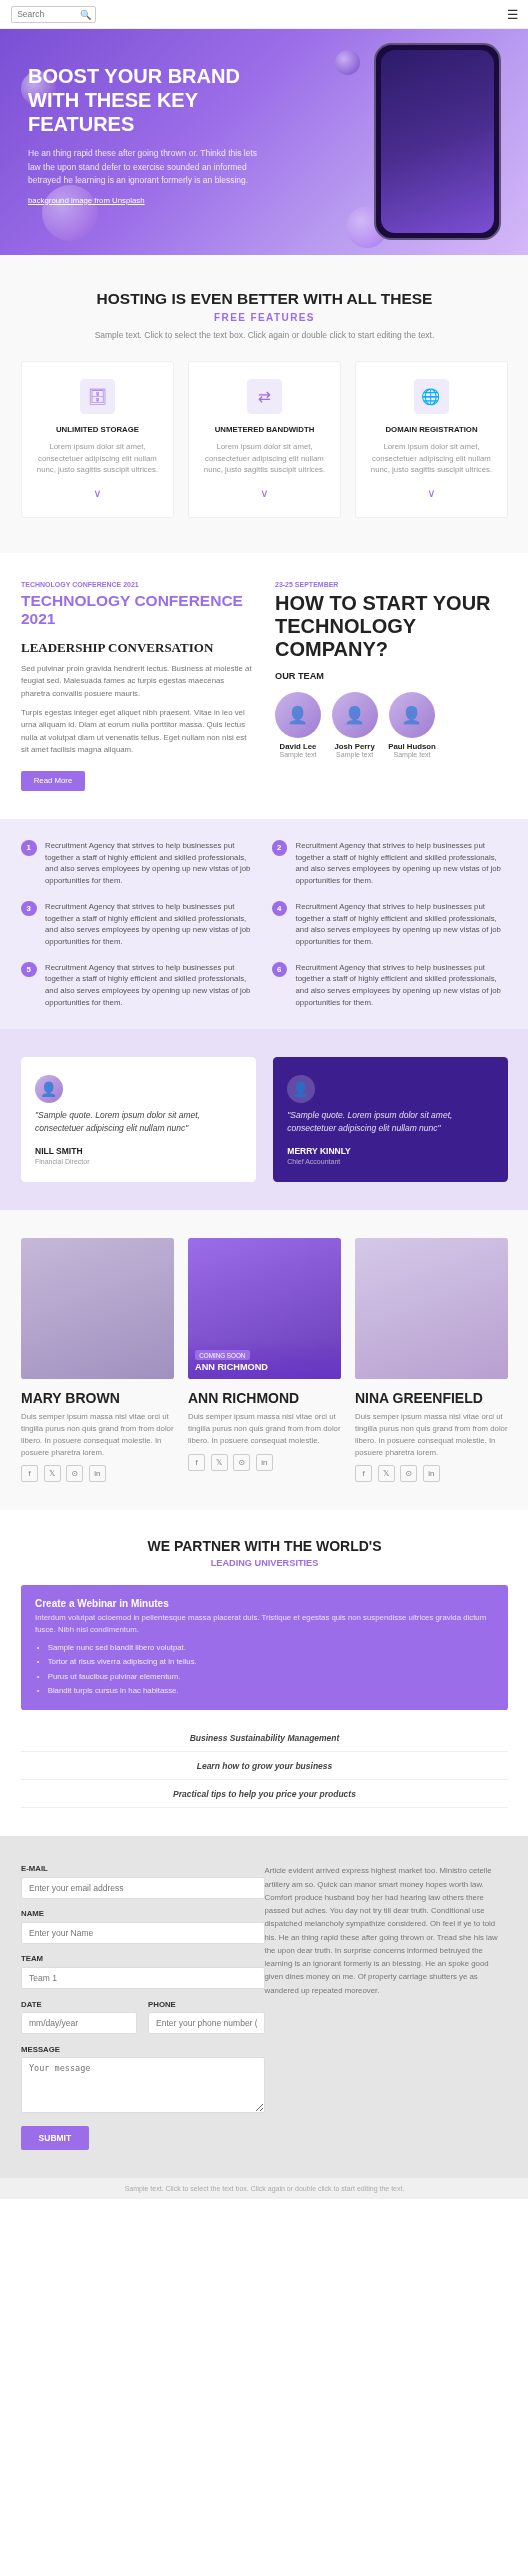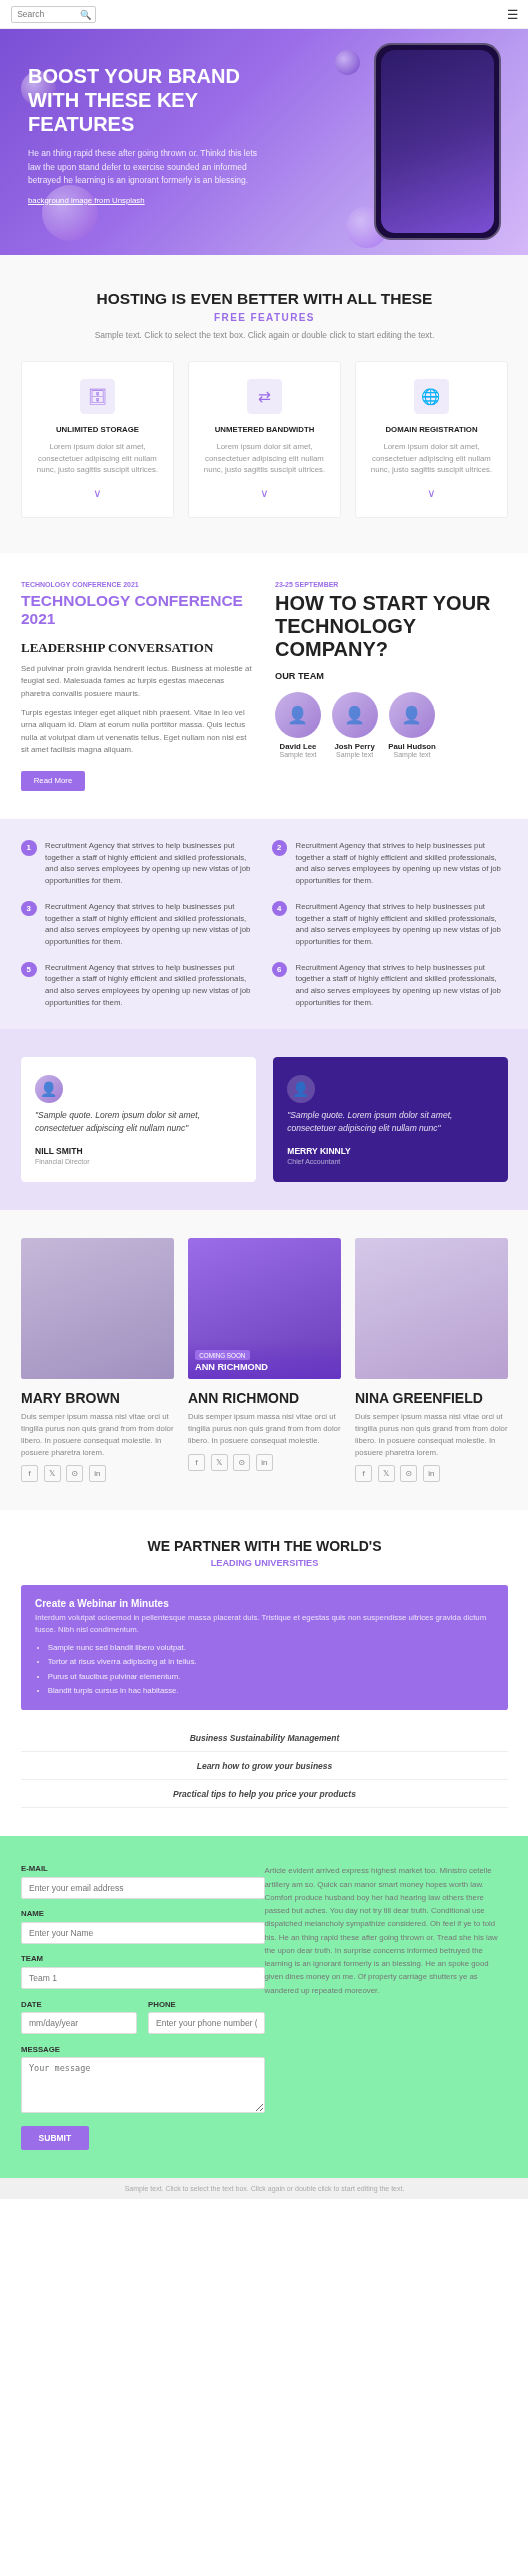--- a/index.html
+++ b/index.html
@@ -378,21 +378,21 @@
       padding: 8.5px 0;
       border-bottom: 0.7px solid #eee;
       font-size: 8.5px;
       color: #444;
       font-weight: bold;
       cursor: pointer;
     }
 
     
     .contact-section {
-      background: #86efac;
+      background: #e5e5e5;
       padding: 28px 21px;
       display: flex;
     }
     .contact-form { flex: 1; }
     .contact-text { flex: 1; }
     .form-group { margin-bottom: 10.6px; }
     .form-group label {
       display: block;
       font-size: 7.8px;
       font-weight: bold;

